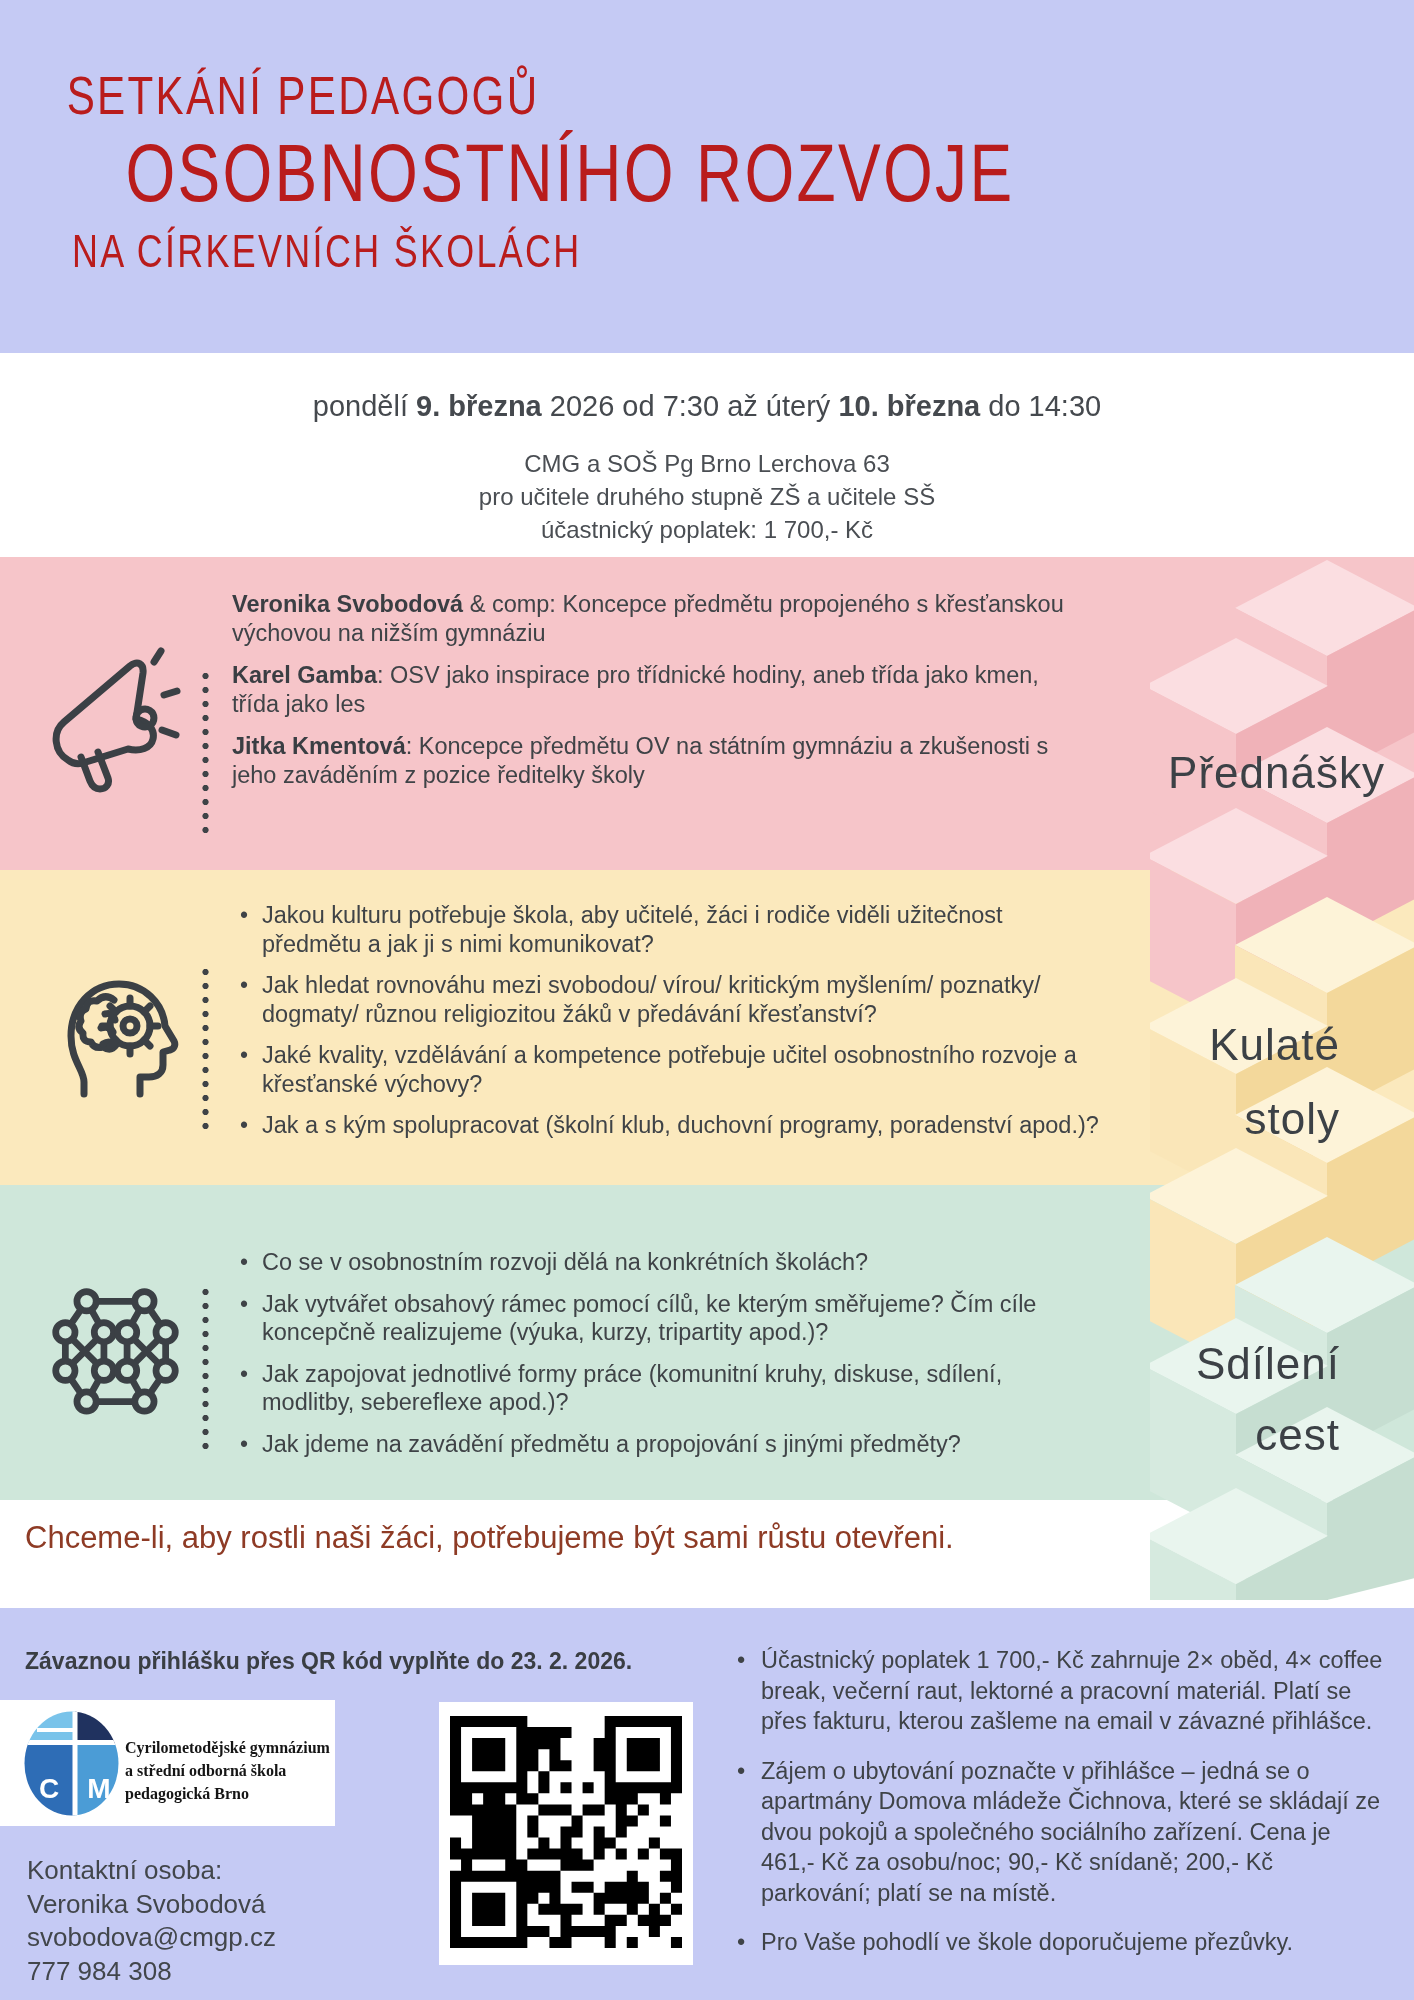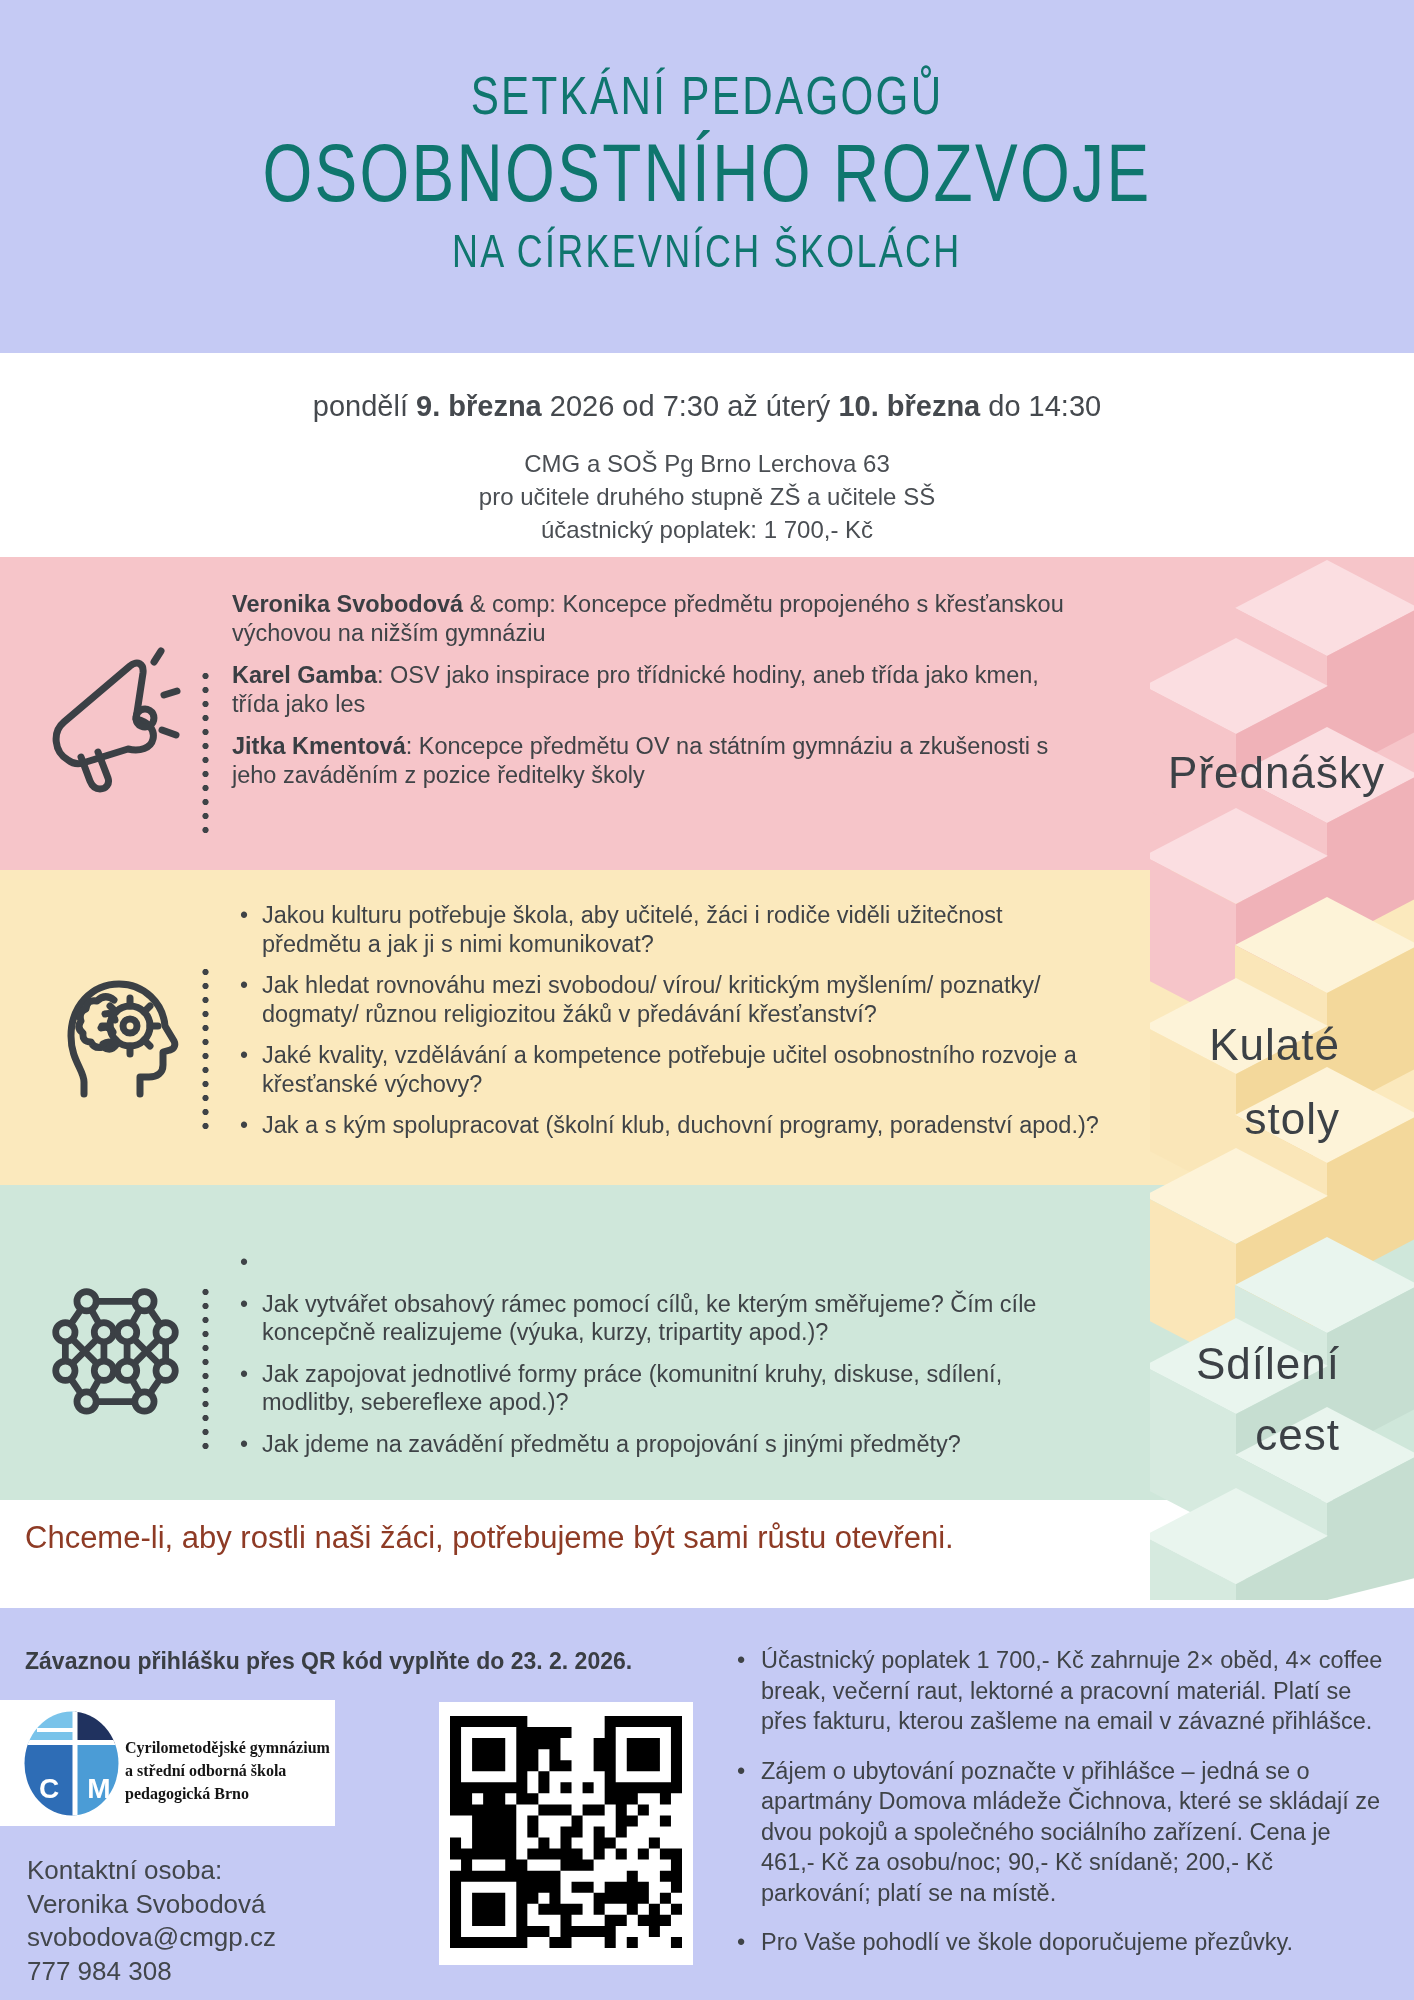--- a/index.html
+++ b/index.html
@@ -2,21 +2,21 @@
 <html><head>
 <meta charset="utf-8">
 <style>
   html,body{margin:0;padding:0;background:#ffffff;}
   #poster{position:relative;width:1414px;height:2000px;background:#ffffff;overflow:hidden;
           font-family:"Liberation Sans","DejaVu Sans",sans-serif;color:#3f4347;}
   .abs{position:absolute;}
   
   .band-header{left:0;top:0;width:1414px;height:353px;background:#c5caf4;}
   .band-footer{left:0;top:1608px;width:1414px;height:392px;background:#c5caf4;}
-  .title-line{left:0;width:1414px;text-align:center;color:#0f766e;white-space:nowrap;}
+  .title-line{left:0;width:1414px;color:#b91c1c;white-space:nowrap;}
   .title-line>span{display:inline-block;transform:scaleX(0.78);letter-spacing:3px;font-weight:500;}
   .t1{top:64px;font-size:54px;}
   .t2{top:126px;font-size:82px;}
   .t3{top:224px;font-size:46px;}
   .date-line{left:0;top:390px;width:1414px;text-align:center;font-size:29px;color:#45494e;}
   .info-lines{left:0;top:447px;width:1414px;text-align:center;font-size:24px;line-height:33px;color:#4a4e53;}
   
   .band-pink{left:0;top:557px;width:1414px;height:313px;background:#f6c5c9;}
   .band-yellow{left:0;top:870px;width:1414px;height:315px;background:#fbe9bd;}
   .band-green{left:0;top:1185px;width:1414px;height:315px;background:#cfe7da;}
@@ -135,20 +135,21 @@
       <circle cx="82" cy="92" r="10"></circle>
       <circle cx="122" cy="92" r="10"></circle>
     <circle cx="40" cy="124" r="10"></circle>
       <circle cx="100" cy="124" r="10"></circle>
   </svg>
   <div class="abs dots-v" style="left:202px;top:1288px;"></div>
 
   <div class="abs blist g-list">
     <div class="bi">
         <span class="dot">•</span>
+        <span>Co se v osobnostním rozvoji dělá na konkrétních školách?</span>
       </div>
     <div class="bi">
         <span class="dot">•</span>
         <span>Jak vytvářet obsahový rámec pomocí cílů, ke kterým směřujeme? Čím cíle koncepčně realizujeme (výuka, kurzy, tripartity apod.)?</span>
       </div>
     <div class="bi">
         <span class="dot">•</span>
         <span>Jak zapojovat jednotlivé formy práce (komunitní kruhy, diskuse, sdílení, modlitby, sebereflexe apod.)?</span>
       </div>
     <div class="bi">

